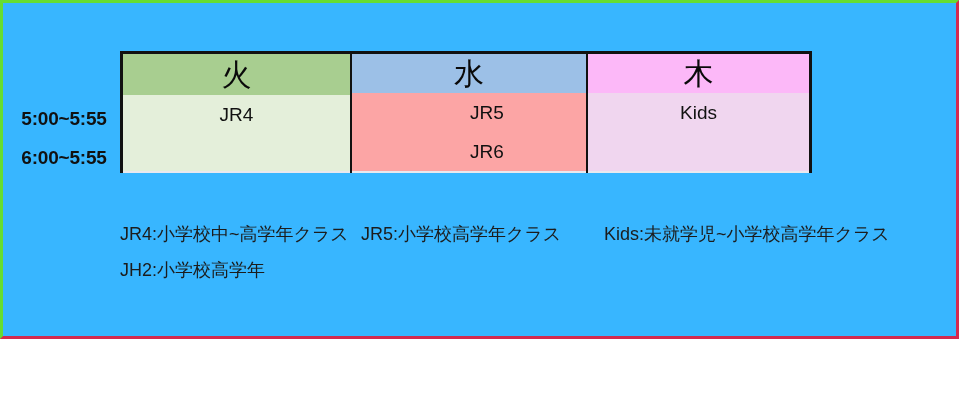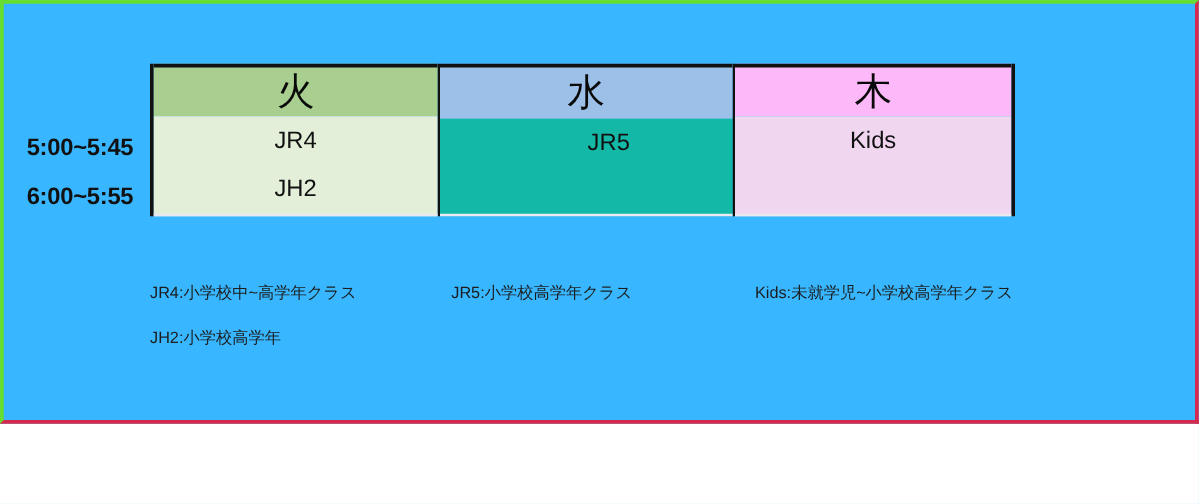--- a/index.html
+++ b/index.html
@@ -81,21 +81,21 @@
   .col-thu .day-header { background: #fcb8f8; }
 
   .day-body {
     flex: 1;
     box-sizing: border-box;
     border-bottom: 2px solid #e9e9ef;
     display: flex;
     flex-direction: column;
   }
   .col-tue .day-body { background: #e4efda; }
-  .col-wed .day-body { background: #14b8a6; padding-left: 36px; }
+  .col-wed .day-body { background: #fca5a5; padding-left: 36px; }
   .col-thu .day-body { background: #f0d6ef; align-items: center; }
 
   .slot-cell {
     height: 39px;
     line-height: 39px;
     text-align: center;
     font-size: 19px;
     color: #111111;
   }
   .slot-cell.first { margin-top: 0; }
@@ -107,53 +107,53 @@
     top: 213px;
     width: 800px;
   }
   .legend-row {
     height: 36px;
     position: relative;
   }
   .legend-entry {
     position: absolute;
     top: 0;
-    font-size: 13px;
+    font-size: 18px;
     line-height: 36px;
     color: #1c1c1c;
     white-space: nowrap;
   }
   .legend-pos-0 { left: 0px; }
   .legend-pos-1 { left: 241px; }
   .legend-pos-2 { left: 484px; }
 </style>
 </head>
 <body>
 
 <div id="schedule-panel">
 
   <div id="time-column">
-    <div class="time-label">5:00~5:45</div>
+    <div class="time-label">5:00~5:55</div>
     <div class="time-label">6:00~5:55</div>
   </div>
 
   <div id="schedule-grid">
 
     <div class="day-column col-tue">
       <div class="day-header">火</div>
       <div class="day-body">
         <div class="slot-cell first">JR4</div>
-        <div class="slot-cell">JH2</div>
       </div>
     </div>
 
     <div class="day-column col-wed">
       <div class="day-header">水</div>
       <div class="day-body">
         <div class="slot-cell first">JR5</div>
+        <div class="slot-cell">JR6</div>
       </div>
     </div>
 
     <div class="day-column col-thu">
       <div class="day-header">木</div>
       <div class="day-body">
         <div class="slot-cell first">Kids</div>
         <div class="slot-cell"></div>
       </div>
     </div>

